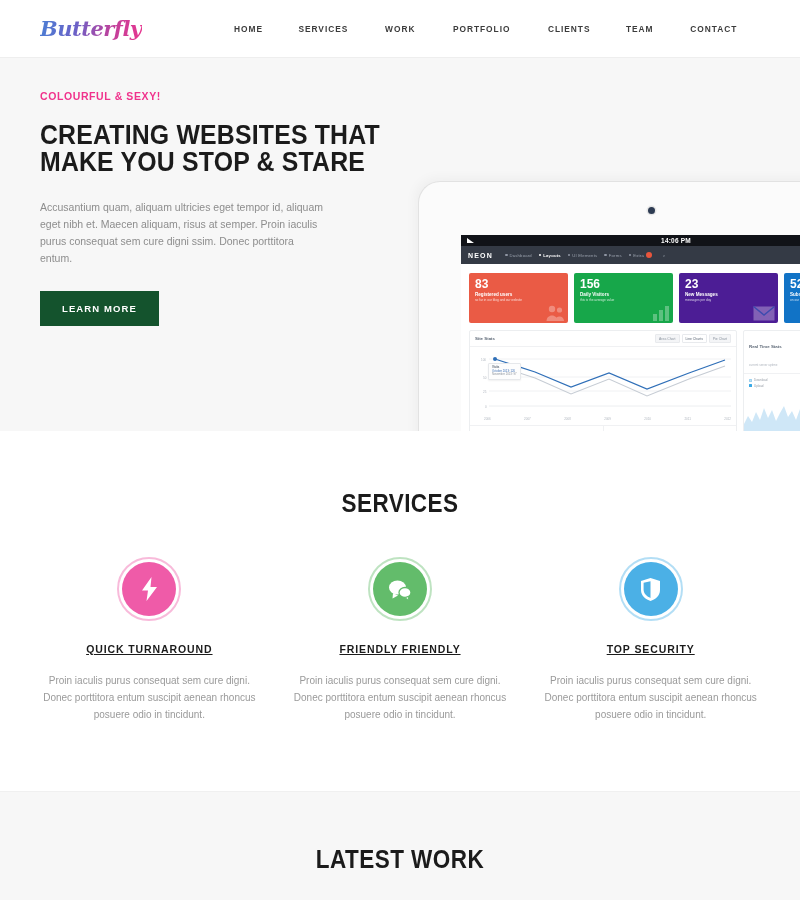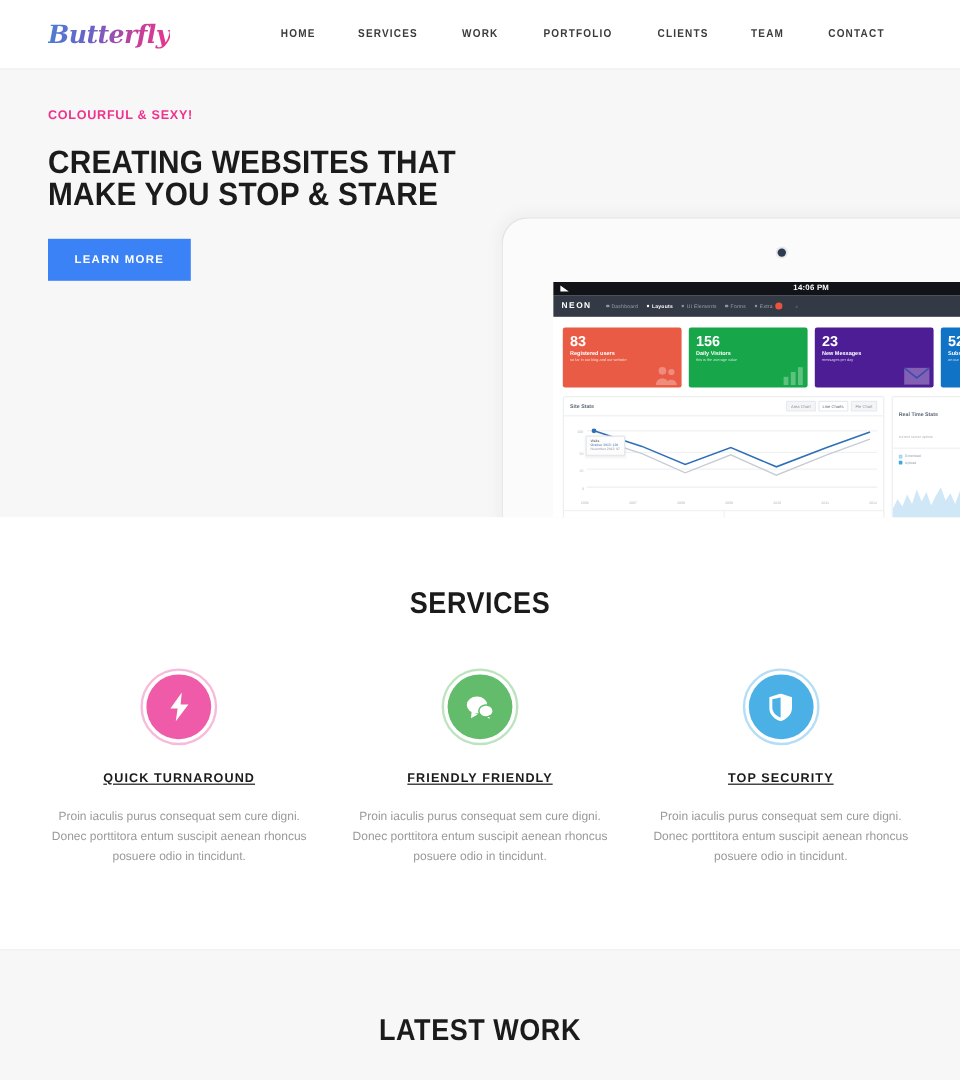--- a/index.html
+++ b/index.html
@@ -86,21 +86,21 @@
   }
   .hero-body{
     font-size:10.5px;
     line-height:17px;
     color:#8d8d8d;
     margin-bottom:24px;
     width:288px;
   }
   .btn-learn{
     display:inline-block;
-    background:#3b82f6;
+    background:#14532d;
     color:#ffffff;
     border:none;
     font-size:9.5px;
     font-weight:bold;
     letter-spacing:1.1px;
     padding:12px 22px;
     cursor:pointer;
     font-family:inherit;
     font-stretch:condensed;
   }
@@ -301,20 +301,21 @@
     <a class="nav-link" href="#">TEAM</a>
     <a class="nav-link" href="#">CONTACT</a>
   </nav>
 </header>
 
 <section class="hero">
   <div class="hero-inner">
     <div class="hero-eyebrow">COLOURFUL &amp; SEXY!</div>
     <div class="hero-title">CREATING WEBSITES THAT</div>
     <div class="hero-title" style="margin-top:-26px;">MAKE YOU STOP &amp; STARE</div>
+    <p class="hero-body">Accusantium quam, aliquam ultricies eget tempor id, aliquam eget nibh et. Maecen aliquam, risus at semper. Proin iaculis purus consequat sem cure digni ssim. Donec porttitora entum.</p>
     <button class="btn-learn">LEARN MORE</button>
   </div>
 
   <div class="tablet">
     <div class="tablet-cam"></div>
 
     <div class="screen">
 
       <div class="status-bar">
         <span class="status-signal"></span>

